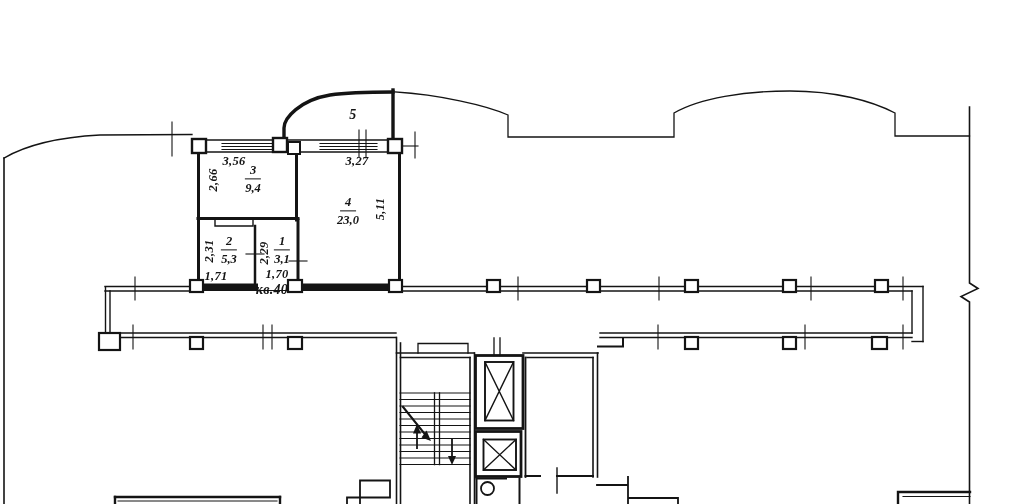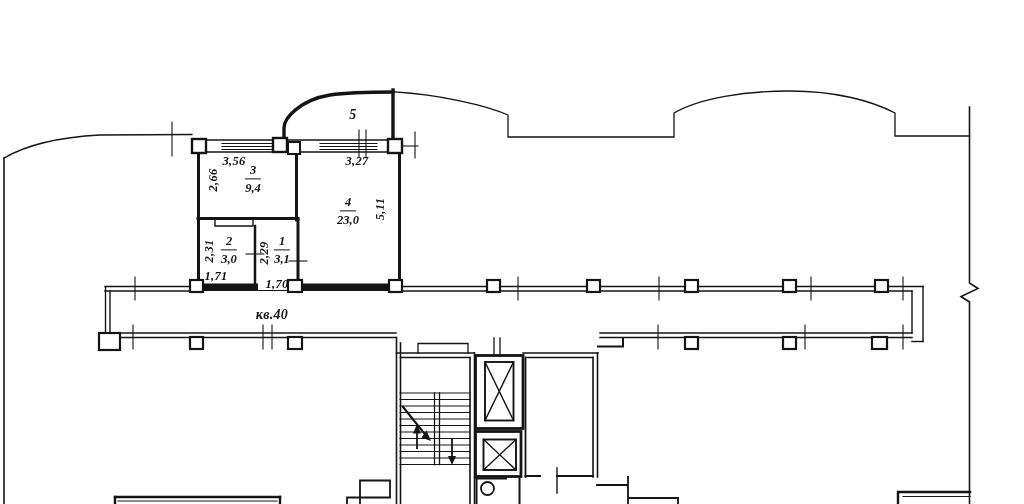--- a/index.html
+++ b/index.html
@@ -200,27 +200,27 @@
   <div class="lbl" style="left:329px;top:161px;margin-left:28px;">3,27</div>
   <div class="lbl rot" style="left:380px;top:209px;">5,11</div>
   <div class="frac" style="left:348px;top:212px;">
     <span class="num">4</span>
     <span class="area">23,0</span>
   </div>
 
   <div class="lbl rot" style="left:209px;top:251px;">2,31</div>
   <div class="frac" style="left:229px;top:251px;">
     <span class="num">2</span>
-    <span class="area">3,0</span>
+    <span class="area">5,3</span>
   </div>
   <div class="lbl" style="left:216px;top:276px;font-family:Liberation Serif, serif;">1,71</div>
 
   <div class="lbl rot" style="left:264px;top:253px;">2,29</div>
   <div class="frac" style="left:282px;top:251px;">
     <span class="num">1</span>
     <span class="area">3,1</span>
   </div>
-  <div class="lbl" style="left:277px;top:284px;">1,70</div>
-
-  <div class="lbl big" style="left:272px;top:315px;">кв.40</div>
+  <div class="lbl" style="left:277px;top:274px;">1,70</div>
+
+  <div class="lbl big" style="left:272px;top:290px;">кв.40</div>
 </div>
 
 </div>
 
 </body></html>

